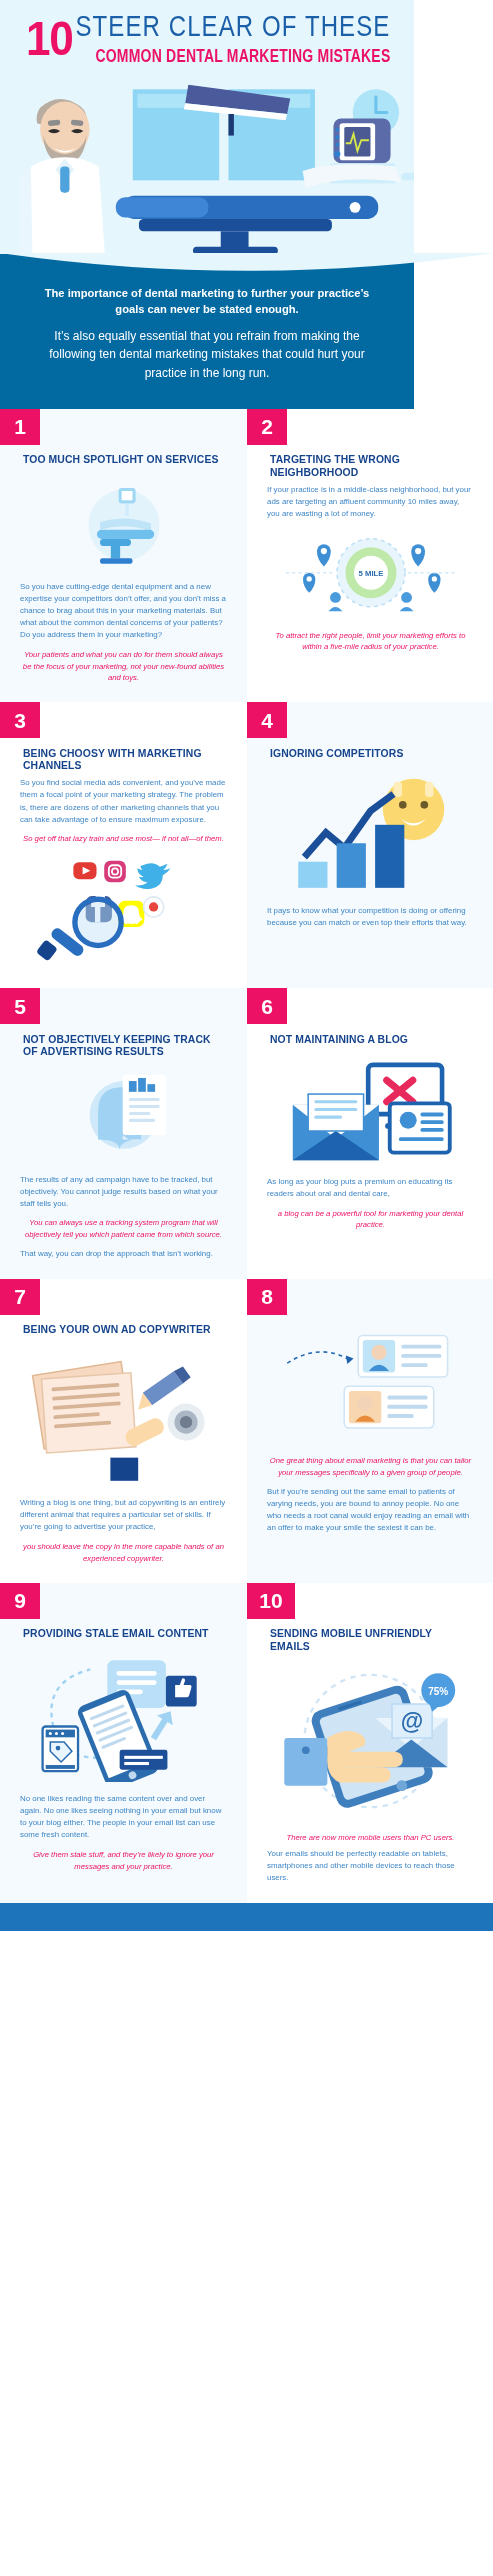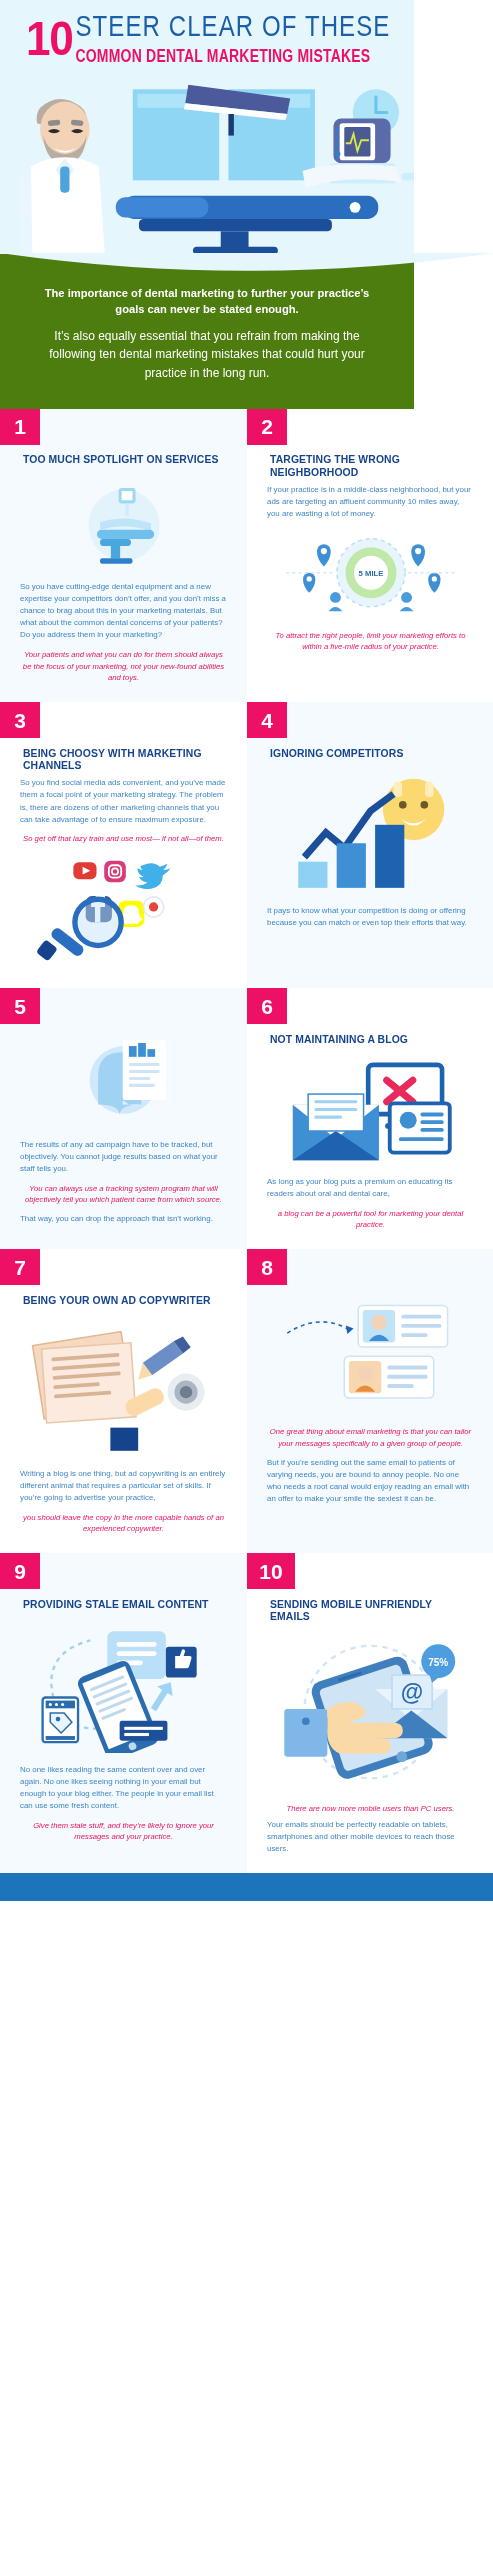--- a/index.html
+++ b/index.html
@@ -28,21 +28,21 @@
   .big-ten {
     color: #ec1164;
     font-size: 48px;
     font-weight: 900;
     line-height: 0.82;
     letter-spacing: -1.5px;
     font-family: "Liberation Sans", sans-serif;
     transform: scaleX(0.92);
     margin-top: 1.5px;
   }
-  .title-lines { margin-left: 1.5px; }
+  .title-lines { margin-left: 1.5px; text-align: right; }
   .title-line1 {
     color: #1a5fa8;
     font-size: 24px;
     font-weight: 400;
     letter-spacing: 1.1px;
     line-height: 1;
     font-family: "Liberation Sans", sans-serif;
     transform: scaleY(1.25);
     transform-origin: left bottom;
     display: block;
@@ -63,21 +63,21 @@
   .hero {
     position: relative;
     height: 176px;
     margin-top: 20px;
     background: #e6f6fd;
   }
   .hero svg { display: block; width: 494px; height: 176px; }
 
   
   .intro {
-    background: #4d7c0f;
+    background: #0369a1;
     color: #ffffff;
     text-align: center;
     padding: 31px 32px 26px 32px;
     position: relative;
     margin-top: -1.5px;
   }
   .intro-curve { position: absolute; top: -0.8px; left: 0; width: 494px; height: 31px; display:block;}
   .intro h2 {
     font-size: 11.2px;
     font-weight: 700;
@@ -368,20 +368,21 @@
           <rect x="76" y="94" width="38" height="58" fill="#3f8fd4"></rect>
           <rect x="126" y="70" width="38" height="82" fill="#1e63b0"></rect>
         </svg>
       </div>
       <div class="body-text">It pays to know what your competition is doing or offering because you can match or even top their efforts that way.</div>
       <div class="spacer"></div>
     </div>
 
     <div class="cell bg-light">
       <div class="num-badge">5</div>
+      <div class="cell-title">NOT OBJECTIVELY KEEPING TRACK OF ADVERTISING RESULTS</div>
       <div class="art">
         <svg width="131" height="93" viewBox="0 0 170 120" aria-hidden="true">
           <circle cx="85" cy="58" r="44" fill="#cfe9fa"></circle>
           <path d="M52 54 q0 -32 30 -32 l26 0 l0 68 q-28 0 -28 14 q0 -14 -28 -14Z" fill="#9fd2f3"></path>
           <rect x="84" y="6" width="56" height="78" rx="4" fill="#ffffff"></rect>
           <g fill="#3f8fd4">
             <rect x="92" y="14" width="10" height="14"></rect>
             <rect x="104" y="10" width="10" height="18"></rect>
             <rect x="116" y="18" width="10" height="10"></rect>
           </g>
@@ -555,21 +556,21 @@
             <circle cx="40" cy="126" r="3" fill="#2b6cae"></circle>
             <rect x="24" y="148" width="38" height="5" fill="#2b6cae"></rect>
           </g>
           <g>
             <rect x="120" y="128" width="62" height="26" rx="3" fill="#1e4f99"></rect>
             <rect x="126" y="136" width="50" height="4" fill="#ffffff"></rect>
             <rect x="126" y="144" width="32" height="4" fill="#ffffff"></rect>
           </g>
         </svg>
       </div>
-      <div class="body-text">No one likes reading the same content over and over again.  No one likes seeing nothing in your email but enough to your blog either. The people in your email list can use some fresh content.</div>
+      <div class="body-text">No one likes reading the same content over and over again.  No one likes seeing nothing in your email but know to your blog either. The people in your email list can use some fresh content.</div>
       <div class="pink-text">Give them stale stuff, and they’re likely to ignore your messages and your practice.</div>
       <div class="spacer"></div>
     </div>
 
     <div class="cell bg-white">
       <div class="num-badge wide">10</div>
       <div class="cell-title">SENDING MOBILE UNFRIENDLY EMAILS</div>
       <div class="art">
         <svg width="201" height="154" viewBox="0 0 260 200" aria-hidden="true">
           <circle cx="130" cy="100" r="86" fill="none" stroke="#cfe4f5" stroke-width="3" stroke-dasharray="7 7"></circle>

